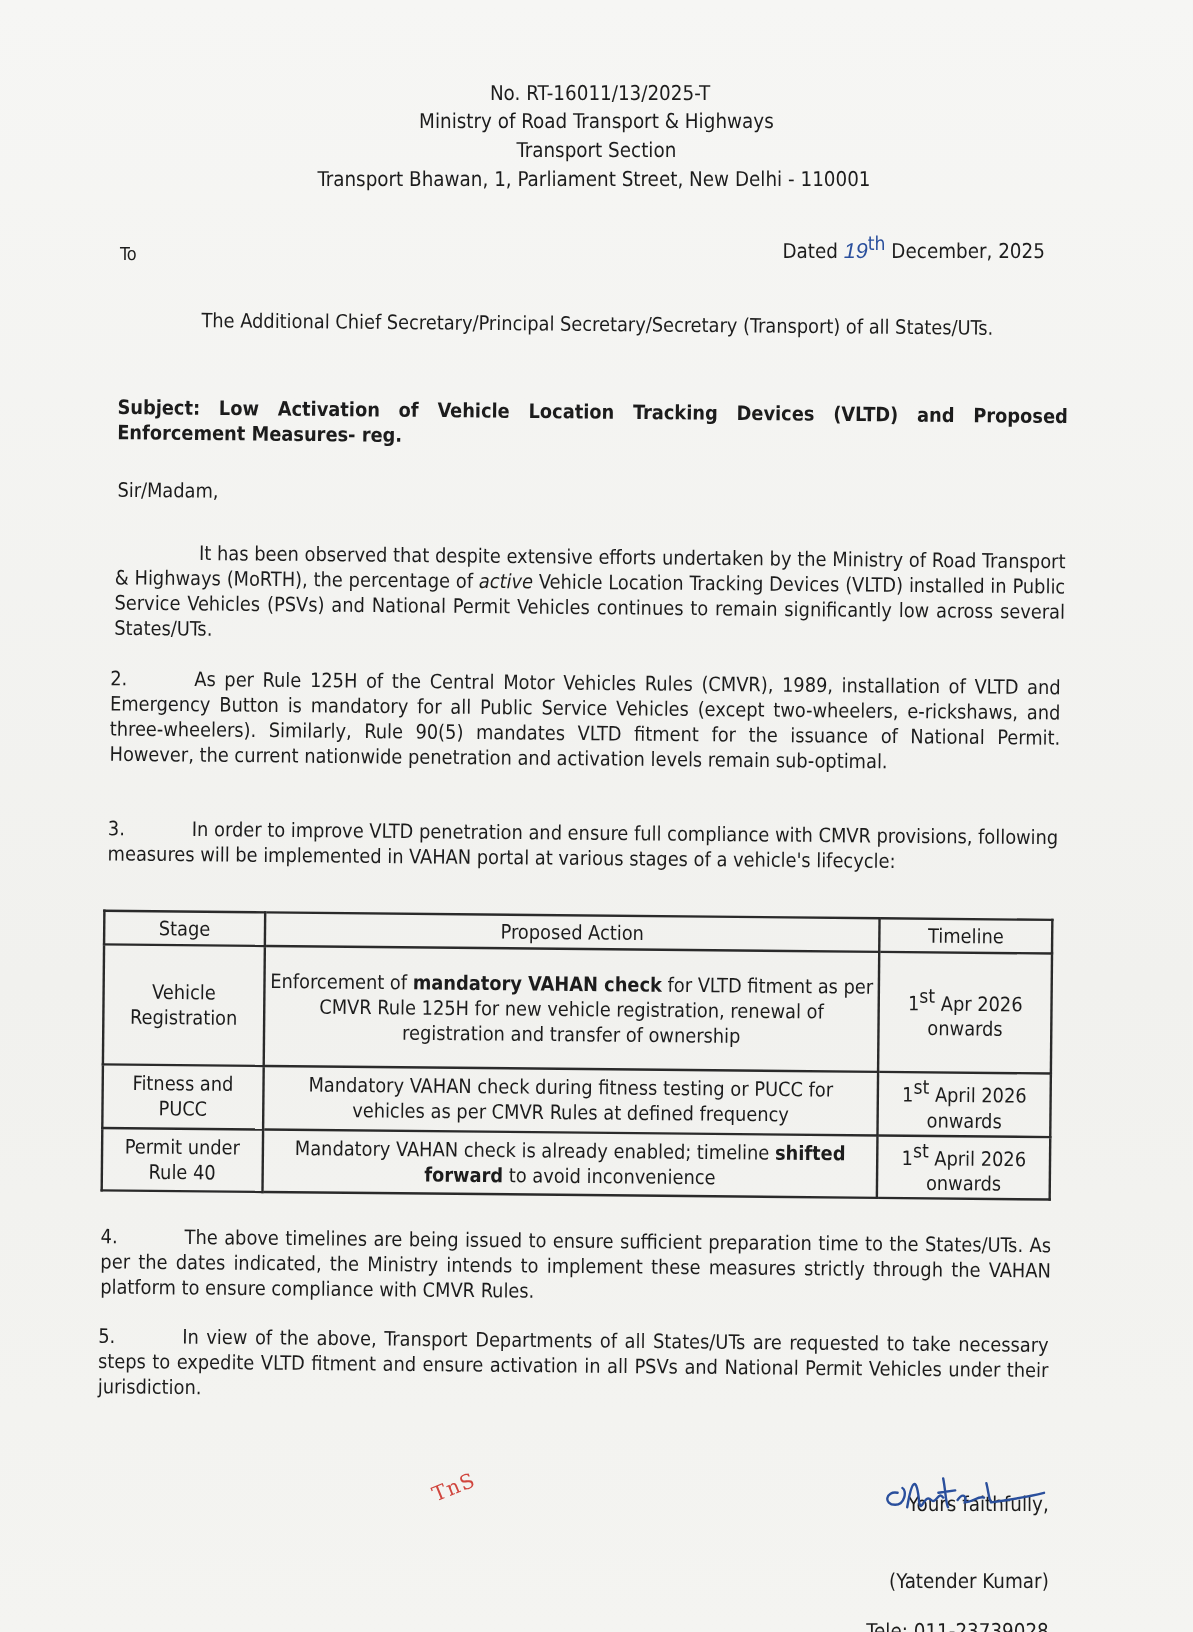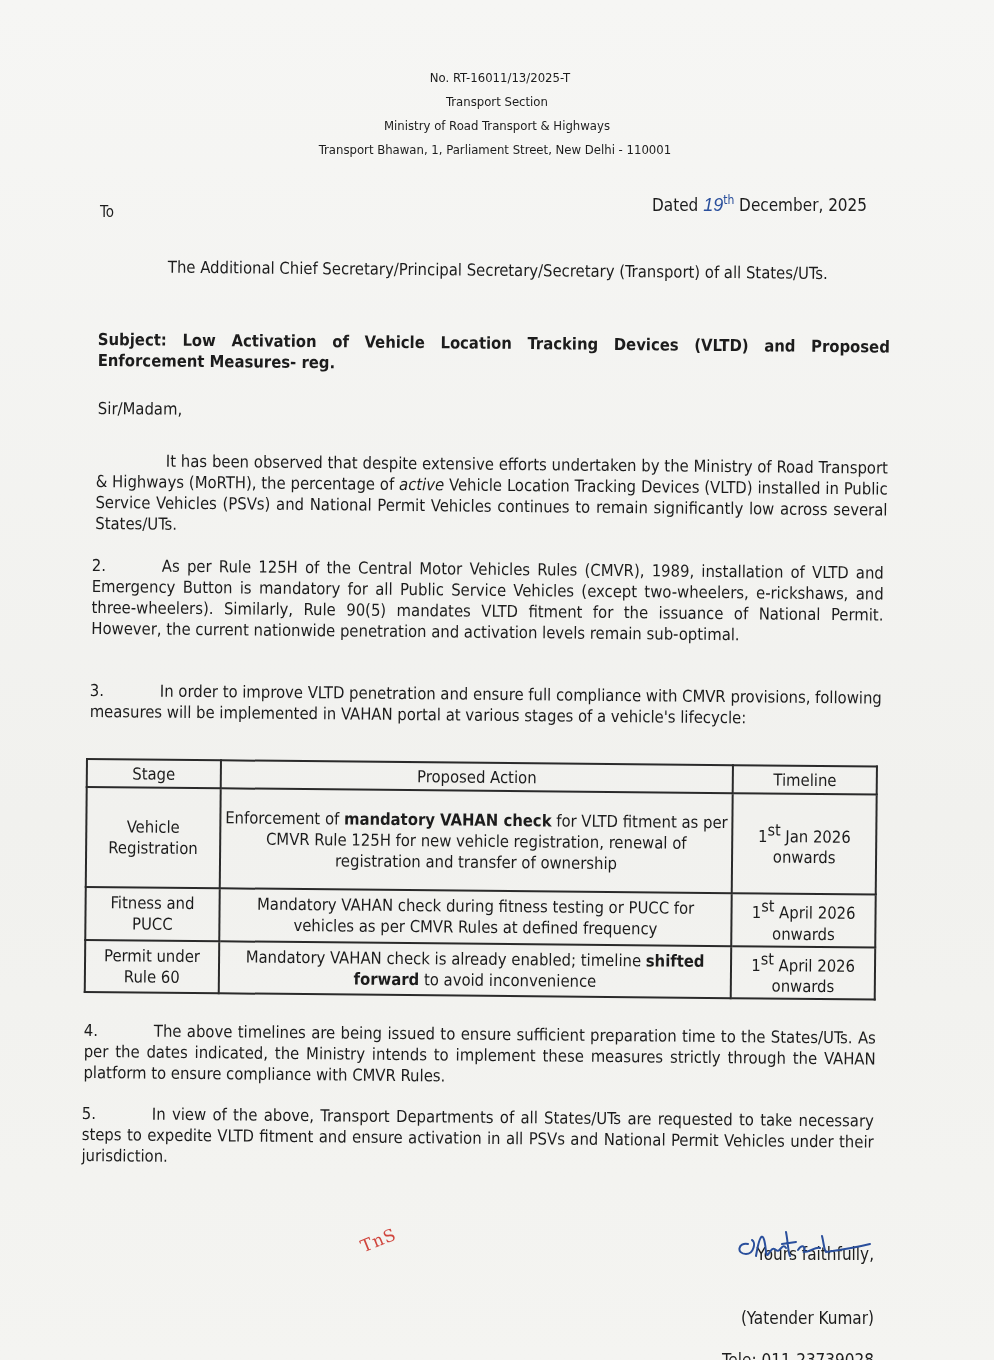--- a/index.html
+++ b/index.html
@@ -7,26 +7,26 @@
       width: 994px; height: 1360px; overflow: hidden;
       background: #f4f4f2;
       font-family: "DejaVu Sans Condensed", "DejaVu Sans", "Liberation Sans", sans-serif;
       color: #1c1c1c;
       position: relative;
     }
     .page {
       position: absolute; left: 0; top: 0; width: 994px; height: 1360px;
       background: linear-gradient(180deg, #f6f6f4 0%, #f1f1ee 60%, #f4f4f1 100%);
     }
-    .hdr { position: absolute; left: 0; width: 994px; text-align: center; font-size: 13px; line-height: 24px; }
+    .hdr { position: absolute; left: 0; width: 994px; text-align: center; font-size: 17px; line-height: 24px; }
     .hdr .l1 { margin-left: 6px; }
     .to { position: absolute; left: 100px; top: 203px; font-size: 15px; }
     .dated { position: absolute; left: 652px; top: 193px; font-size: 17px; }
     .dated .d { color: #2a4f9c; font-family: Liberation Sans, sans-serif; font-style: italic; font-size: 18px; }
-    .dated sup { font-size: 12px; color: #2a4f9c; }
+    .dated sup { font-size: 16px; color: #2a4f9c; }
     .para { position: absolute; font-size: 16.5px; line-height: 21px; text-align: justify; transform: rotate(0.55deg); transform-origin: left top; }
     .para .num { display: inline-block; width: 70px; }
     .indent { display: inline-block; width: 70px; }
     .subject { font-weight: bold; }
     table.stages {
       position: absolute; left: 86px; top: 758px; width: 792px;
       border-collapse: collapse; font-size: 16.5px; line-height: 21px;
       transform: rotate(0.55deg); transform-origin: left top;
     }
     table.stages td, table.stages th {
@@ -40,22 +40,22 @@
     .signature { position: absolute; left: 730px; top: 1222px; width: 150px; height: 48px; }
     .stamp { position: absolute; left: 360px; top: 1230px; color: #d0453d; font-family: "DejaVu Serif", serif; font-size: 17px; transform: rotate(-22deg); letter-spacing: 1px; }
   </style>
 </head>
 <body>
 
 <div class="page">
 
   <div class="hdr" style="top:66px;">
     <div class="l1">No. RT-16011/13/2025-T</div>
+    <div>Ministry of Road Transport &amp; Highways</div>
     <div>Transport Section</div>
-    <div>Ministry of Road Transport &amp; Highways</div>
     <div style="margin-left:-4px;">Transport Bhawan, 1, Parliament Street, New Delhi - 110001</div>
   </div>
 
   <div class="dated">
     <span>Dated</span>
     <span class="d">19</span><sup>th</sup>
     <span>December, 2025</span>
   </div>
 
   <div class="to">To</div>
@@ -88,29 +88,29 @@
       </colgroup>
     <tbody>
         <tr>
       <th>Stage</th>
       <th>Proposed Action</th>
       <th>Timeline</th>
     </tr>
     <tr>
       <td style="height:96px">Vehicle Registration</td>
       <td><span>Enforcement of </span><span class="b">mandatory VAHAN check</span><span> for VLTD fitment as per CMVR Rule 125H for new vehicle registration, renewal of registration and transfer of ownership</span></td>
-      <td><span>1</span><sup class="s">st</sup><span> Jan 2026</span><br><span>onwards</span></td>
+      <td><span>1</span><sup class="s">st</sup><span> Apr 2026</span><br><span>onwards</span></td>
     </tr>
     <tr>
       <td>Fitness and PUCC</td>
       <td><span>Mandatory VAHAN check during fitness testing or PUCC for vehicles as per CMVR Rules at defined frequency</span><span class="b"></span><span></span></td>
       <td><span>1</span><sup class="s">st</sup><span> April 2026</span><br><span>onwards</span></td>
     </tr>
     <tr>
-      <td>Permit under Rule 60</td>
+      <td>Permit under Rule 40</td>
       <td><span>Mandatory VAHAN check is already enabled; timeline </span><span class="b">shifted forward</span><span> to avoid inconvenience</span></td>
       <td><span>1</span><sup class="s">st</sup><span> April 2026</span><br><span>onwards</span></td>
     </tr>
   </tbody>
     </table>
 
   <div class="para" style="left:84px; top:1020px; width:792px;">
     <span class="num">4.</span><span>The above timelines are being issued to ensure sufficient preparation time to the States/UTs. As per the dates indicated, the Ministry intends to implement these measures strictly through the VAHAN platform to ensure compliance with CMVR Rules.</span>
   </div>
 

